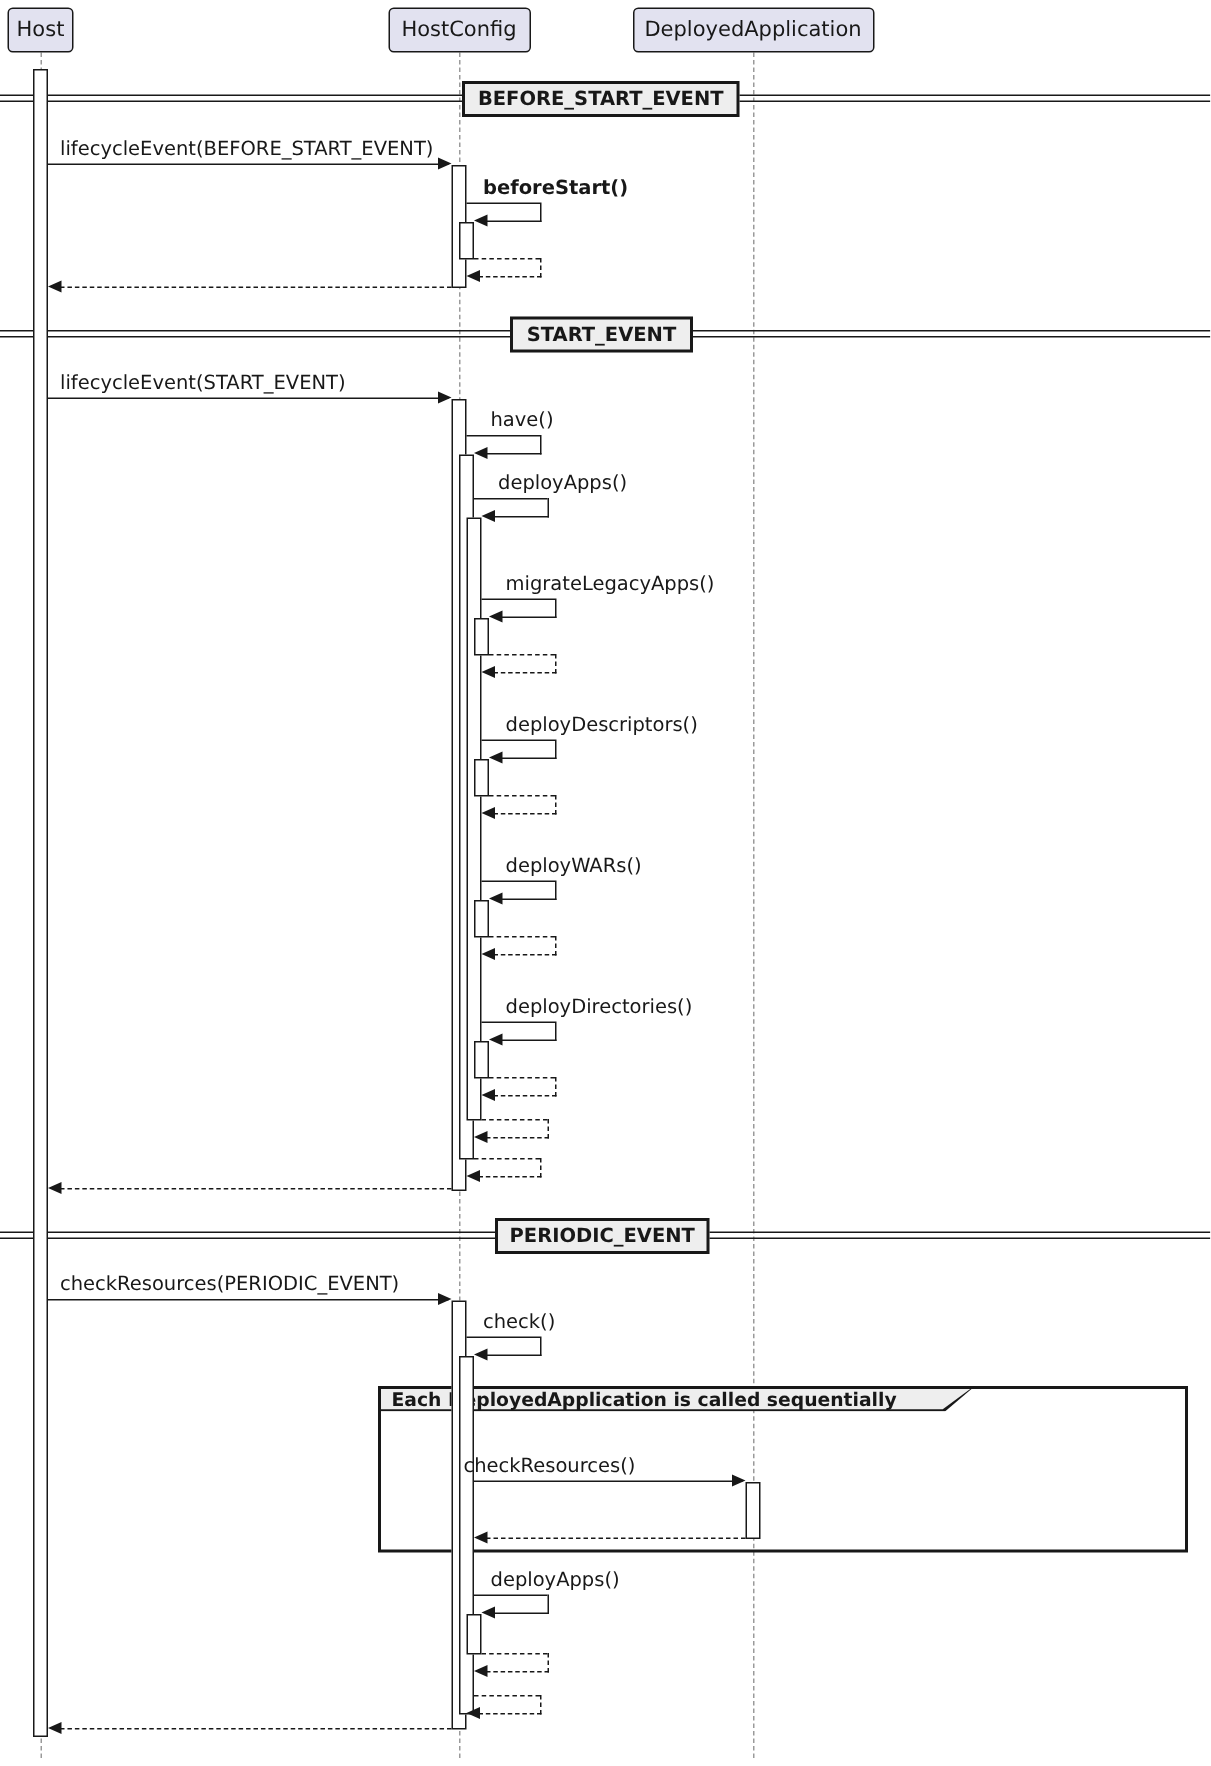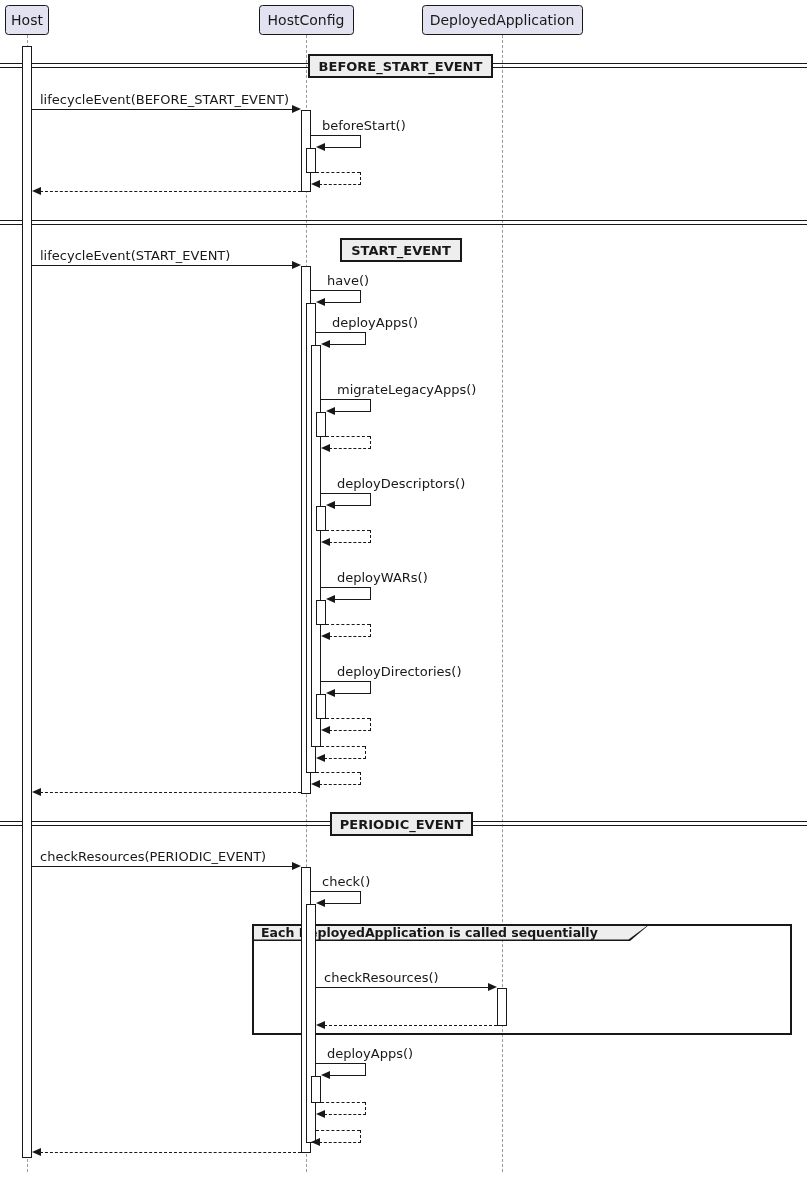--- a/index.html
+++ b/index.html
@@ -66,21 +66,21 @@
     <div class="act" style="left: 306px; top: 904px; height: 239px;"></div>
     <div class="act" style="left: 311px; top: 1076px; height: 27px;"></div>
     <div class="act" style="left: 497px; top: 988px; height: 38px;"></div>
     <div class="solid" style="left: 32px; top: 109px; width: 267px;"></div>
     <div class="ah-r" style="left: 292px; top: 105px;"></div>
     <div class="mlabel" style="left: 40px; top: 93px;">lifecycleEvent(BEFORE_START_EVENT)</div>
     <div class="solid" style="left: 311px; top: 135px; width: 49px;"></div>
     <div class="vsolid" style="left: 360px; top: 135px; height: 13px;"></div>
     <div class="solid" style="left: 324px; top: 147px; width: 37px;"></div>
     <div class="ah-l" style="left: 316px; top: 143px;"></div>
-    <div class="mlabel" style="left: 322px; top: 119px;">beforeStart()</div>
+    <div class="mlabel" style="left: 322px; top: 119px; font-weight: bold;">beforeStart()</div>
     <div class="dash" style="left: 316px; top: 172px; width: 44px;"></div>
     <div class="vdash" style="left: 360px; top: 172px; height: 13px;"></div>
     <div class="dash" style="left: 319px; top: 184px; width: 42px;"></div>
     <div class="ah-l" style="left: 311px; top: 180px;"></div>
     <div class="ah-l" style="left: 32px; top: 187px;"></div>
     <div class="dash" style="left: 40px; top: 191px; width: 261px;"></div>
     <div class="solid" style="left: 32px; top: 265px; width: 267px;"></div>
     <div class="ah-r" style="left: 292px; top: 261px;"></div>
     <div class="mlabel" style="left: 40px; top: 249px;">lifecycleEvent(START_EVENT)</div>
     <div class="solid" style="left: 311px; top: 290px; width: 49px;"></div>
@@ -142,37 +142,37 @@
     <div class="solid" style="left: 32px; top: 866px; width: 267px;"></div>
     <div class="ah-r" style="left: 292px; top: 862px;"></div>
     <div class="mlabel" style="left: 40px; top: 850px;">checkResources(PERIODIC_EVENT)</div>
     <div class="solid" style="left: 311px; top: 891px; width: 49px;"></div>
     <div class="vsolid" style="left: 360px; top: 891px; height: 13px;"></div>
     <div class="solid" style="left: 324px; top: 903px; width: 37px;"></div>
     <div class="ah-l" style="left: 316px; top: 899px;"></div>
     <div class="mlabel" style="left: 322px; top: 875px;">check()</div>
     <div class="solid" style="left: 316px; top: 987px; width: 179px;"></div>
     <div class="ah-r" style="left: 488px; top: 983px;"></div>
-    <div class="mlabel" style="left: 324px; top: 971px;">checkResources()</div>
+    <div class="mlabel" style="left: 309px; top: 971px;">checkResources()</div>
     <div class="ah-l" style="left: 316px; top: 1021px;"></div>
     <div class="dash" style="left: 324px; top: 1025px; width: 173px;"></div>
     <div class="solid" style="left: 316px; top: 1063px; width: 49px;"></div>
     <div class="vsolid" style="left: 365px; top: 1063px; height: 13px;"></div>
     <div class="solid" style="left: 329px; top: 1075px; width: 37px;"></div>
     <div class="ah-l" style="left: 321px; top: 1071px;"></div>
     <div class="mlabel" style="left: 327px; top: 1047px;">deployApps()</div>
     <div class="dash" style="left: 321px; top: 1102px; width: 44px;"></div>
     <div class="vdash" style="left: 365px; top: 1102px; height: 13px;"></div>
     <div class="dash" style="left: 324px; top: 1114px; width: 42px;"></div>
     <div class="ah-l" style="left: 316px; top: 1110px;"></div>
     <div class="dash" style="left: 316px; top: 1130px; width: 44px;"></div>
     <div class="vdash" style="left: 360px; top: 1130px; height: 13px;"></div>
     <div class="dash" style="left: 319px; top: 1142px; width: 42px;"></div>
     <div class="ah-l" style="left: 311px; top: 1138px;"></div>
     <div class="ah-l" style="left: 32px; top: 1148px;"></div>
     <div class="dash" style="left: 40px; top: 1152px; width: 261px;"></div>
     <div class="divbox" style="left: 308px; top: 54px; width: 185px; height: 24px;">BEFORE_START_EVENT</div>
-    <div class="divbox" style="left: 340px; top: 211px; width: 122px; height: 24px; margin-top: 27px;">START_EVENT</div>
+    <div class="divbox" style="left: 340px; top: 211px; width: 122px; height: 24px;">START_EVENT</div>
     <div class="divbox" style="left: 330px; top: 812px; width: 143px; height: 24px;">PERIODIC_EVENT</div>
     <div class="pbox" style="left: 5px; top: 5px; width: 44px; height: 30px;">Host</div>
     <div class="pbox" style="left: 258.5px; top: 5px; width: 95px; height: 30px;">HostConfig</div>
     <div class="pbox" style="left: 421.5px; top: 5px; width: 161px; height: 30px;">DeployedApplication</div>
   </div>
 
 </body></html>

